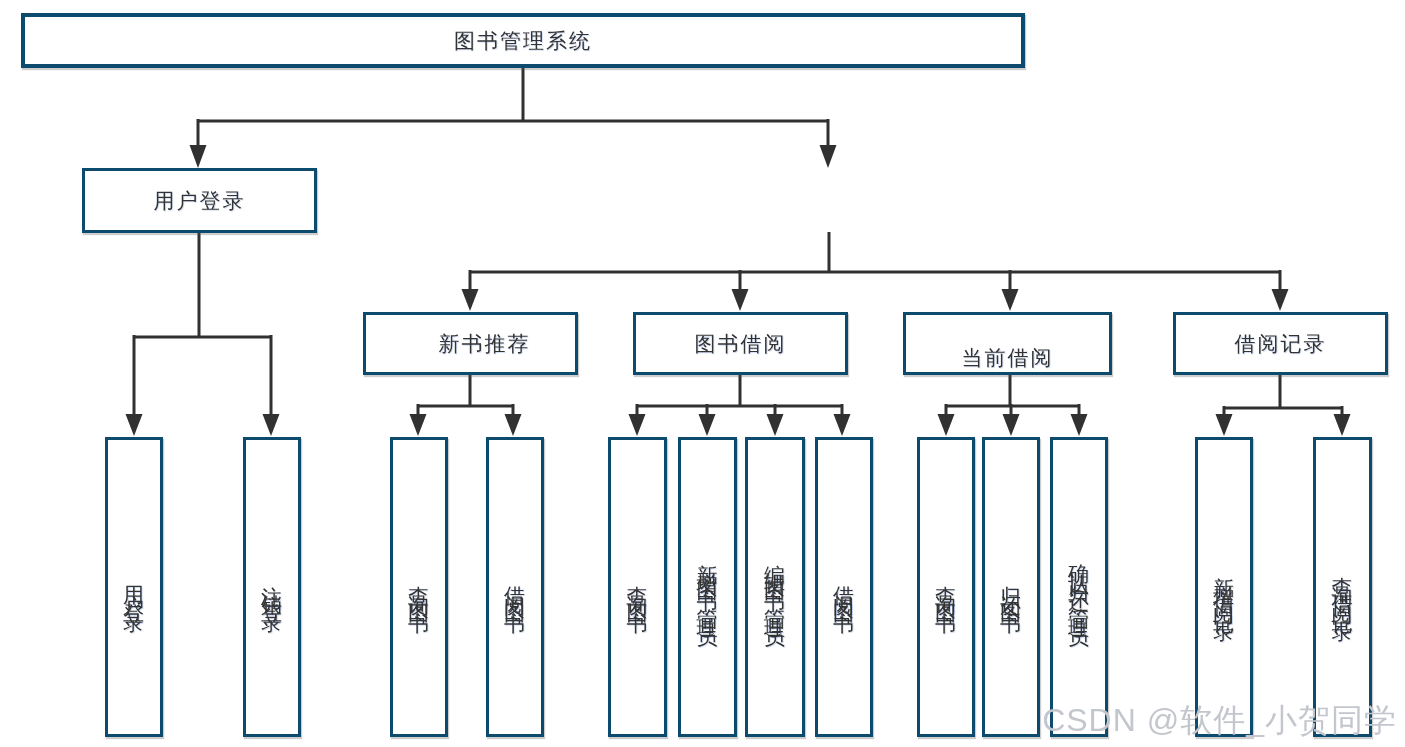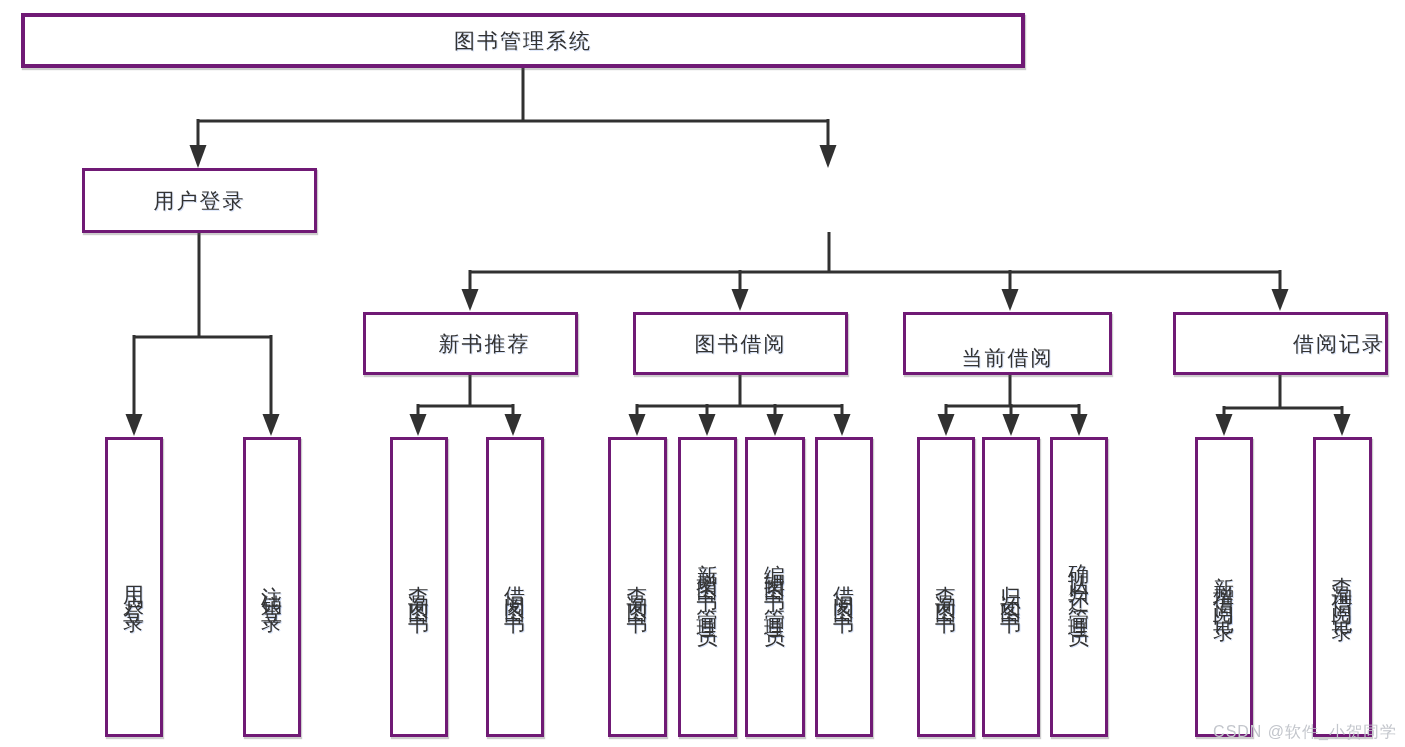--- a/index.html
+++ b/index.html
@@ -13,21 +13,21 @@
     overflow: hidden;
   }
   .connectors {
     position: absolute;
     left: 0; top: 0;
     width: 1405px; height: 747px;
   }
   .box {
     position: absolute;
     box-sizing: border-box;
-    border: 3px solid #701a75;
+    border: 3px solid #0c4a6e;
     background: #ffffff;
     display: flex;
     align-items: center;
     justify-content: center;
     box-shadow: 1px 2px 1px rgba(90,90,90,0.30);
   }
   .root-box { border-width: 4px; }
   .h-box span {
     font-size: 21px;
     letter-spacing: 2px;
@@ -41,21 +41,21 @@
     font-size: 21px;
     letter-spacing: 9px;
     color: #333333;
     text-shadow: 1px 1px 0 rgba(110,150,230,0.28);
     line-height: 1;
   }
   .watermark {
     position: absolute;
     right: 8px;
     bottom: 4px;
-    font-size: 16px;
+    font-size: 32px;
     color: #c3c6cc;
     letter-spacing: 1px;
     white-space: nowrap;
     pointer-events: none;
     text-align: right;
   }
 </style>
 </head>
 <body>
 
@@ -128,21 +128,21 @@
 
   <div class="box h-box" style="left:363px; top:312px; width:215px; height:63px;padding-left:28px;">
     <span>新书推荐</span>
   </div>
   <div class="box h-box" style="left:633px; top:312px; width:215px; height:63px;">
     <span>图书借阅</span>
   </div>
   <div class="box h-box" style="left:903px; top:312px; width:209px; height:63px;align-items:flex-end;">
     <span>当前借阅</span>
   </div>
-  <div class="box h-box" style="left:1173px; top:312px; width:215px; height:63px;justify-content:flex-end;">
+  <div class="box h-box" style="left:1173px; top:312px; width:215px; height:63px;">
     <span>借阅记录</span>
   </div>
 
   <div class="box v-box" style="left:105px; top:437px; width:58px; height:300px;">
     <span>用户登录</span>
   </div>
   <div class="box v-box" style="left:243px; top:437px; width:58px; height:300px;">
     <span>注销登录</span>
   </div>
 

